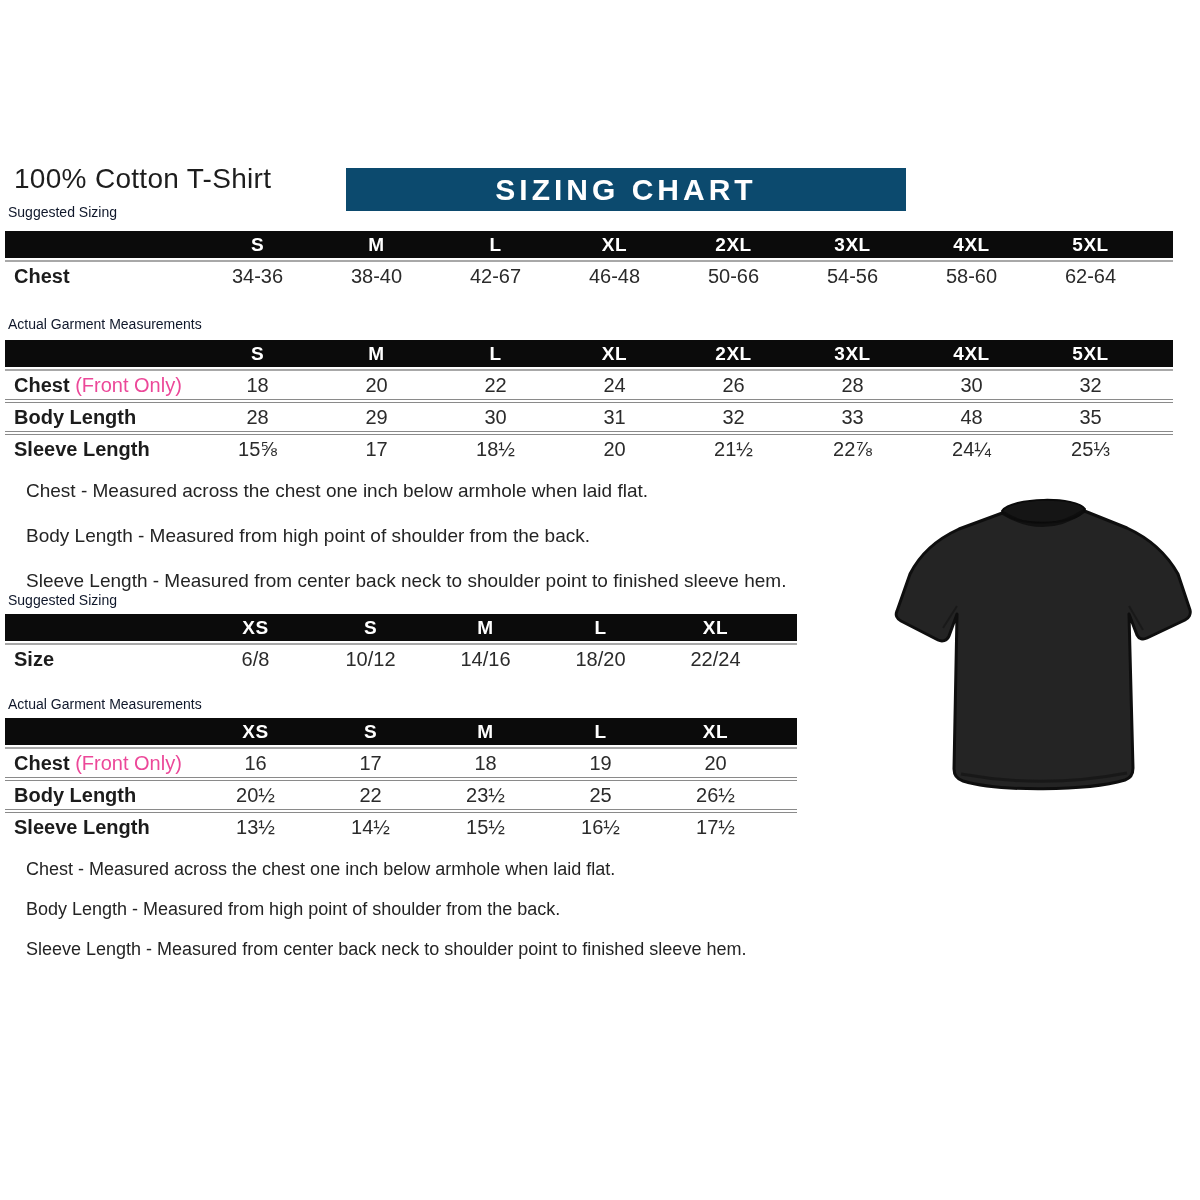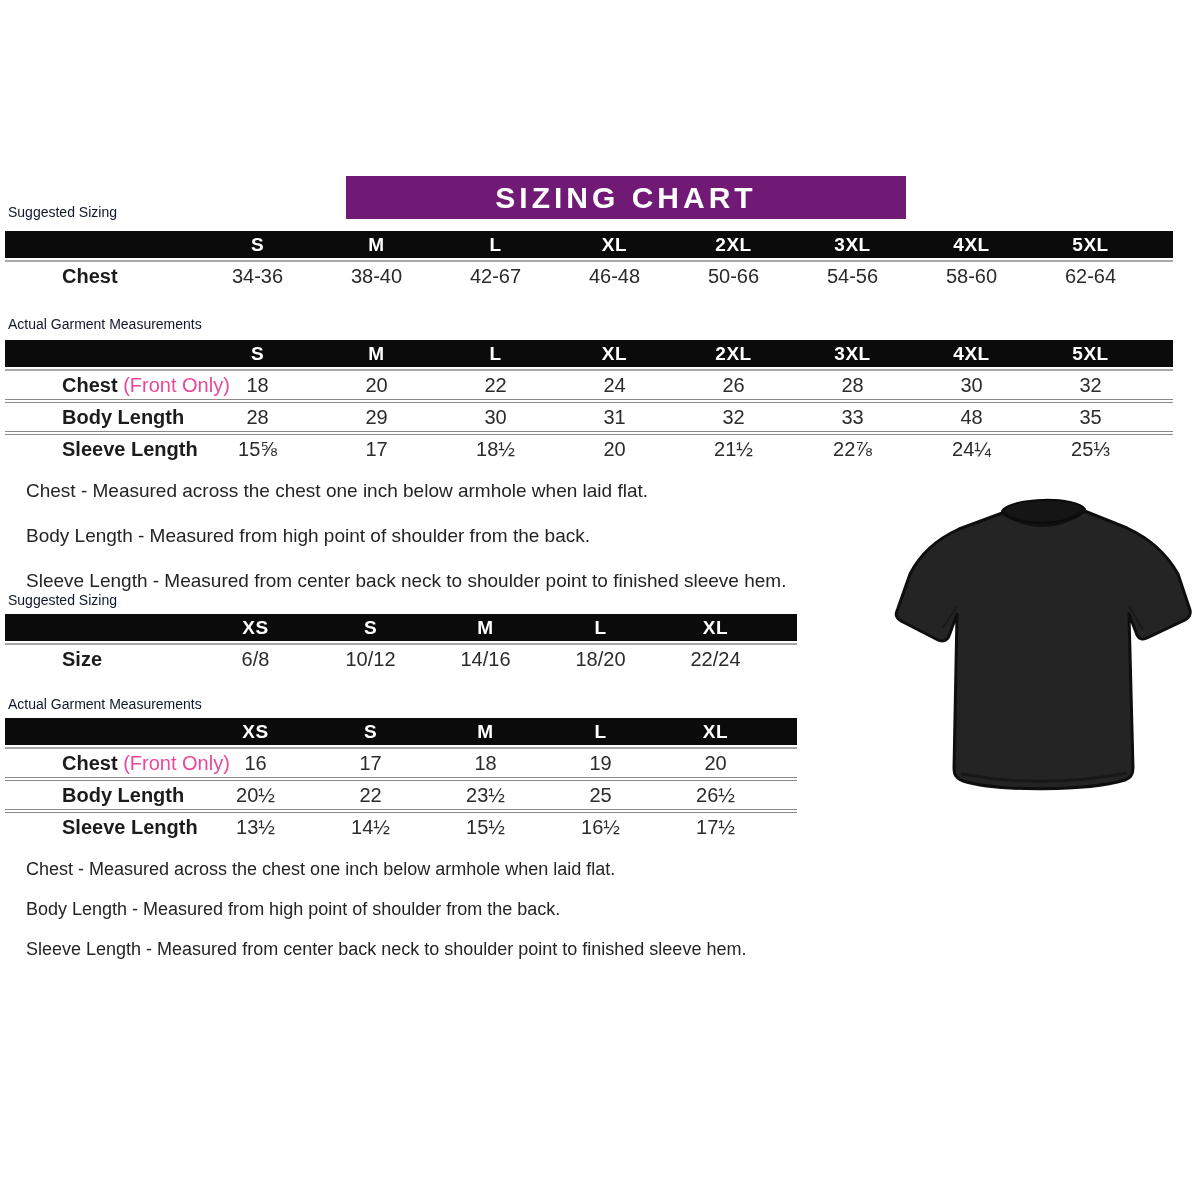--- a/index.html
+++ b/index.html
@@ -5,22 +5,22 @@
   html,body { margin:0; padding:0; background:#ffffff; }
   .canvas {
     position:relative; width:1200px; height:1200px; background:#ffffff;
     font-family:"Liberation Sans", sans-serif; color:#222; overflow:hidden;
   }
   .page-title {
     position:absolute; left:14px; top:163px; font-size:28px; font-weight:400;
     color:#1d1d1d; letter-spacing:0.3px; white-space:nowrap;
   }
   .banner {
-    position:absolute; left:346px; top:176px; width:560px; height:43px;
-    background:#701a75; color:#ffffff; display:flex; align-items:center;
+    position:absolute; left:346px; top:168px; width:560px; height:43px;
+    background:#0c4a6e; color:#ffffff; display:flex; align-items:center;
     justify-content:center; font-size:30px; font-weight:bold; letter-spacing:4px;
     white-space:nowrap;
   }
   .section-label { position:absolute; font-size:14px; color:#0f172a; white-space:nowrap; }
   .lbl-adult-suggested { left:8px; top:204px; }
   .lbl-adult-actual   { left:8px; top:316px; }
   .lbl-youth-suggested{ left:8px; top:592px; }
   .lbl-youth-actual   { left:8px; top:696px; }
 
   .youth-title {
@@ -45,38 +45,39 @@
     background:#0b0b0b; color:#ffffff; font-size:19px; font-weight:bold;
     height:27px; padding:0; text-align:center; letter-spacing:0.5px;
     border-bottom:2px solid #ffffff;
   }
   table.sizing-table td {
     height:28px; padding:0; text-align:center; vertical-align:middle;
   }
   table.sizing-table tbody tr:first-child td { border-top:2px solid #a8a8a8; }
   table.sizing-table tbody tr + tr td { border-top:4px double #8a8a8a; }
   table.sizing-table td.rowlabel { text-align:left; padding-left:9px; white-space:nowrap; }
-  table.sizing-table td.rowlabel strong { font-weight:bold; color:#1c1c1c;margin-left:48px; }
+  table.sizing-table td.rowlabel strong { font-weight:bold; color:#1c1c1c; }
   table.sizing-table td.rowlabel span { font-weight:normal; color:#ec4899; }
 
   .notes { position:absolute; left:14px; }
   .notes p { margin:12px; color:#242424; }
   .notes-adult { top:462px; font-size:19px; }
   .notes-adult p { line-height:33px; }
   .notes-youth { top:843px; font-size:18px; }
   .notes-youth p { line-height:28px; }
 
   .tshirt-wrap { position:absolute; left:891px; top:486px; width:306px; height:318px; }
   .tshirt-wrap svg { width:100%; height:100%; display:block; }
 </style>
 </head>
 <body>
 
 <div class="canvas">
 
+  <div class="page-title">100% Cotton T-Shirt</div>
 
   <div class="banner">SIZING CHART</div>
 
   <div class="section-label lbl-adult-suggested">Suggested Sizing</div>
 
   <table class="sizing-table t-adult-suggested">
       <colgroup>
         <col class="label">
         <col class="c">
         <col class="c">

